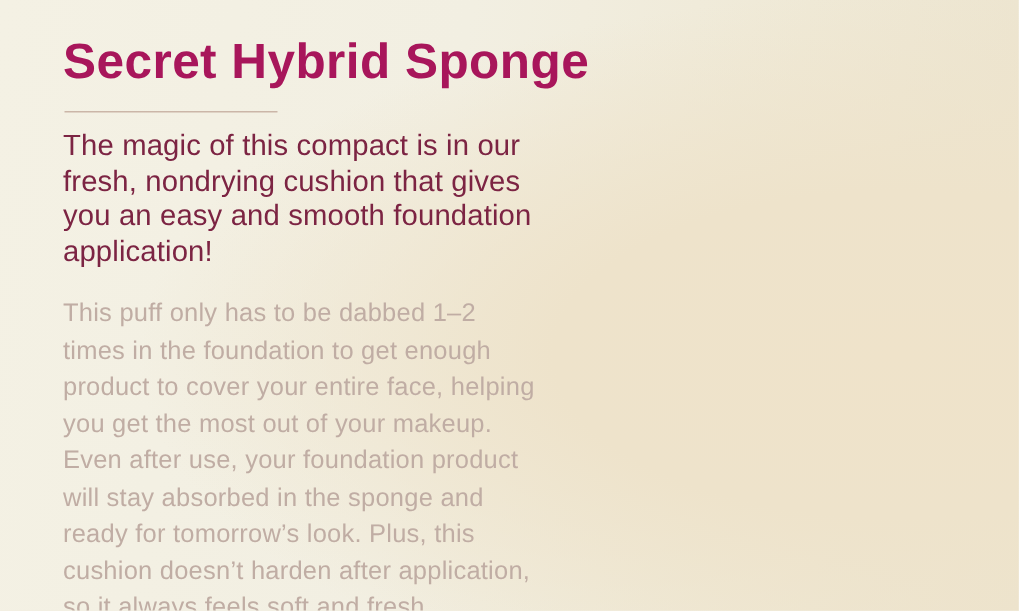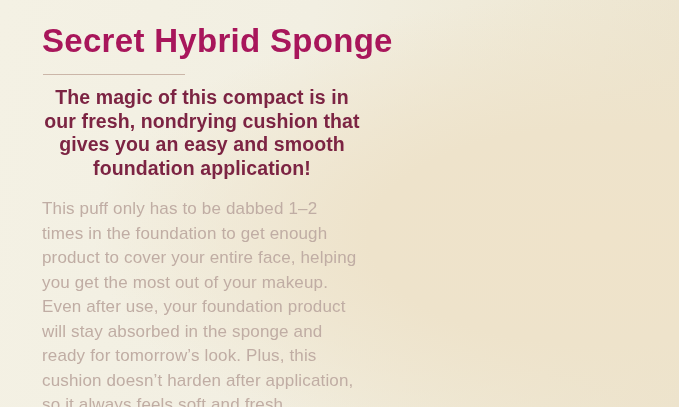--- a/index.html
+++ b/index.html
@@ -20,24 +20,23 @@
     position:absolute;left:42px;top:22px;width:330px;
   }
   #title{
     font-size:33px;font-weight:bold;letter-spacing:.3px;
     color:#a8165b;line-height:38px;margin:0;white-space:nowrap;
   }
   #divider{
     width:142px;height:1px;background:#cbb6a8;margin:14px 0 0 1px;
   }
   #subtitle{
-    margin:11px 0 0 0;font-size:19.5px;font-weight:bold;
+    margin:11px 0 0 0;font-size:19.5px;font-weight:normal;
     line-height:23.5px;color:#7c2443;letter-spacing:.1px;
     width:320px;
-    text-align:center;
   }
   #body{
     margin:17px 0 0 0;font-size:17px;line-height:24.5px;
     color:#c0ada4;letter-spacing:.15px;width:320px;
   }
 
   
   #photo{position:absolute;left:360px;top:0;width:319px;height:407px;}
 </style>
 </head>

